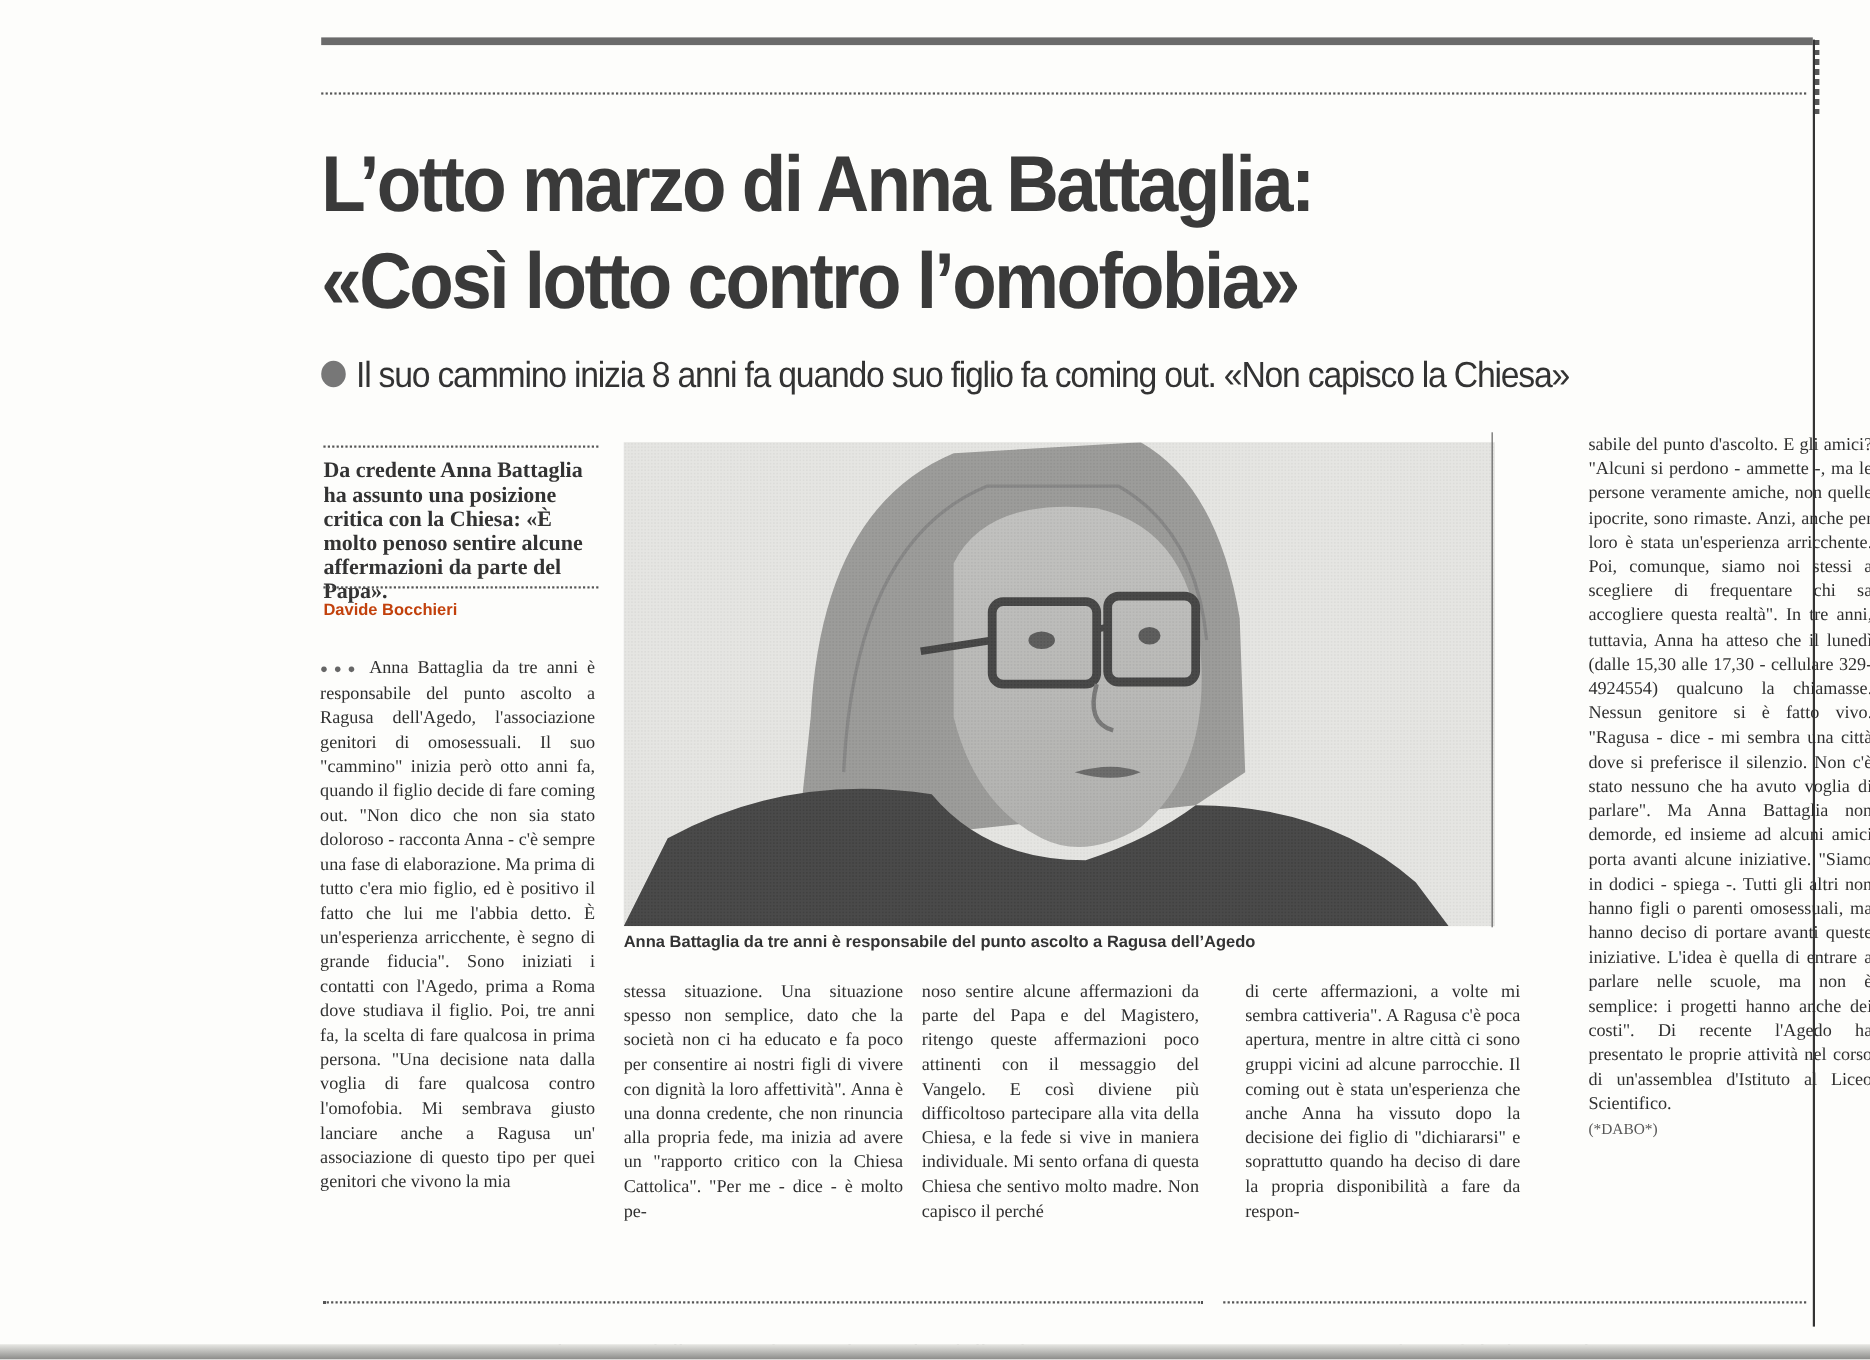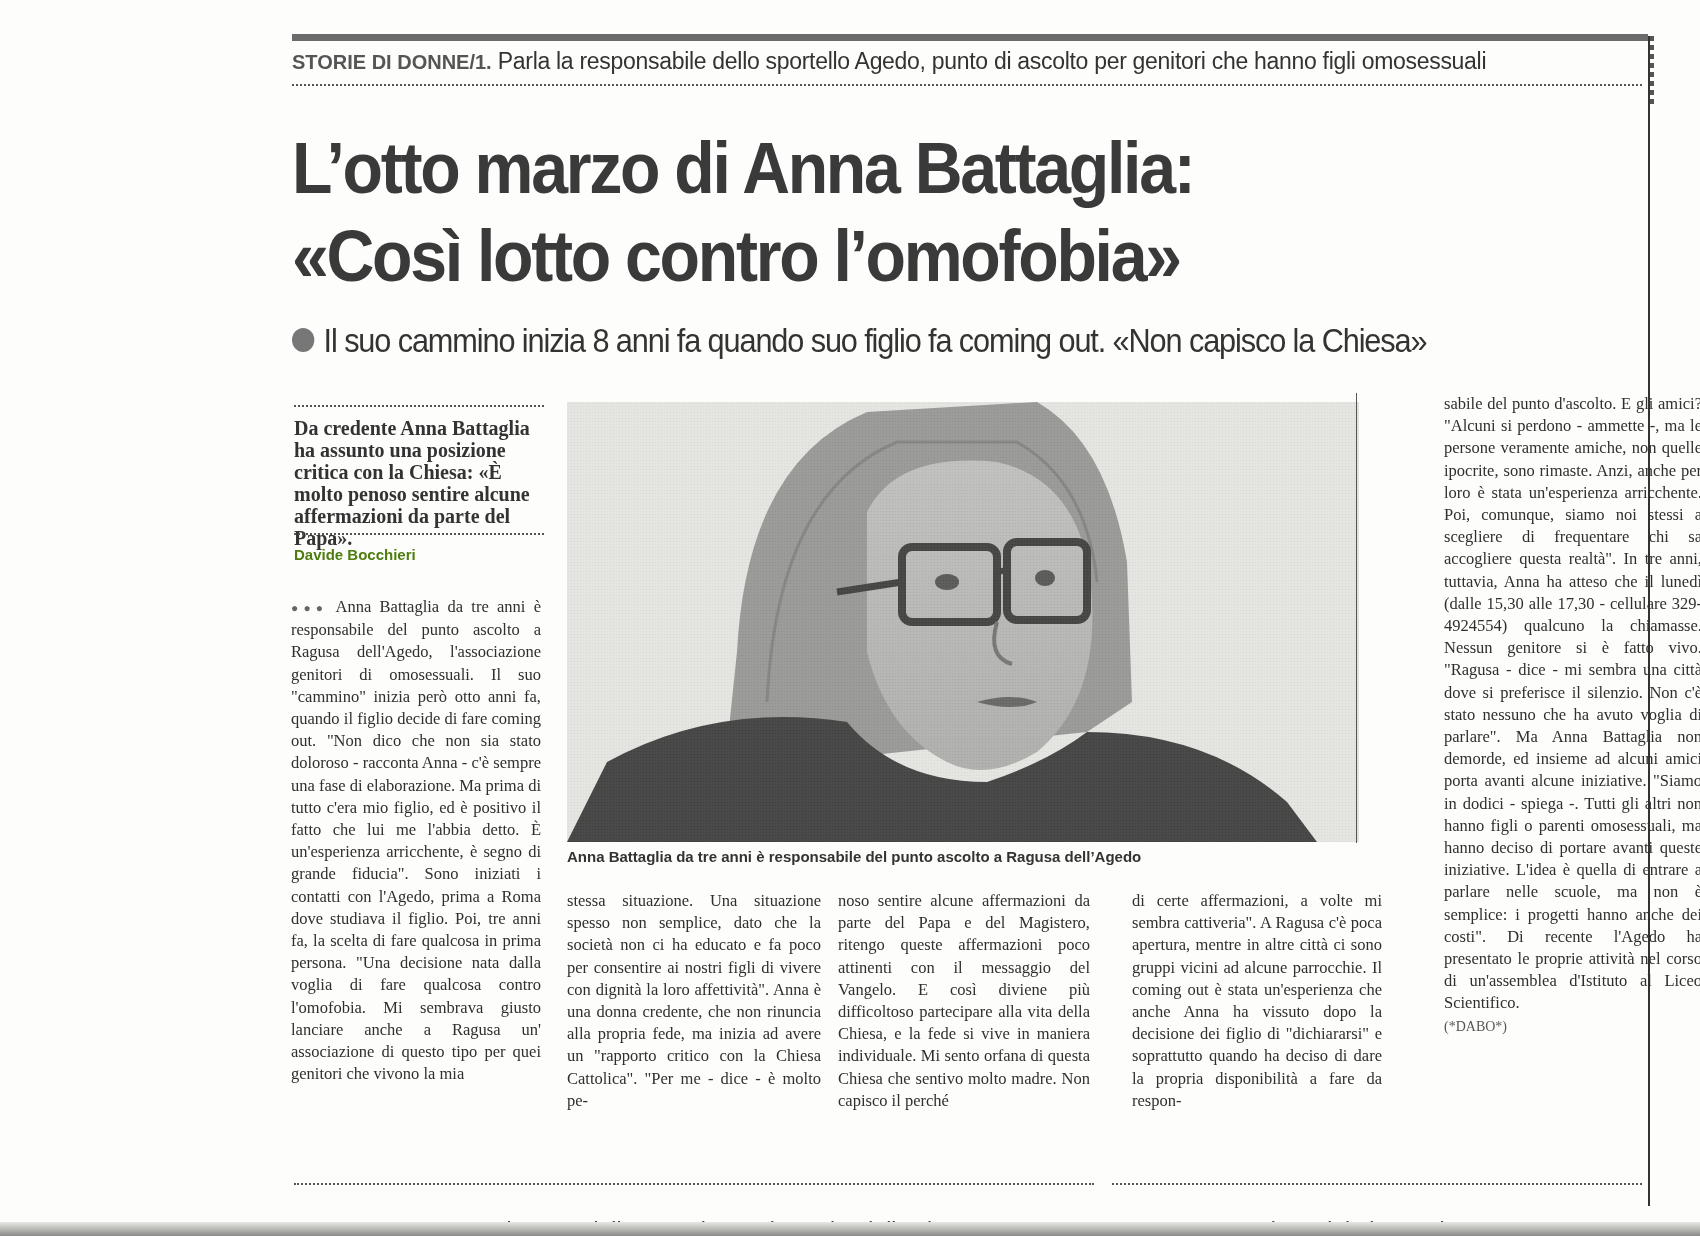--- a/index.html
+++ b/index.html
@@ -22,21 +22,21 @@
     font-family:"Liberation Sans", sans-serif; font-weight:bold; font-size:72px; line-height:88px;
     color:#3a3a3a; letter-spacing:-2.5px; transform:scaleX(0.92); transform-origin:left top; }
   .subhead { position:absolute; left:292px; top:322px; width:1380px; white-space:nowrap;
     font-family:"Liberation Sans", sans-serif; font-size:33px; color:#333; letter-spacing:-1.2px;
     transform:scaleX(0.93); transform-origin:left top; }
   .bullet { display:inline-block; width:24px; height:24px; border-radius:50%; background:#777;
     vertical-align:middle; margin-right:10px; position:relative; top:-3px; }
   .abstract { position:absolute; left:294px; top:417px; width:250px;
     font-weight:bold; font-size:20px; line-height:22px; color:#333; }
   .byline { position:absolute; left:294px; top:546px; font-family:"Liberation Sans", sans-serif;
-    font-weight:bold; font-size:15px; color:#4d7c0f; }
+    font-weight:bold; font-size:15px; color:#c2410c; }
   .col { position:absolute; font-size:16.5px; line-height:22.2px; text-align:justify; color:#2f2f2f;
     hyphens:manual; }
   .col p { margin:0; }
   .lead-dots { font-family:"Liberation Sans", sans-serif; color:#666; font-size:12px; letter-spacing:1px; }
   .photo { position:absolute; left:567px; top:402px; width:792px; height:440px; overflow:hidden;
     background:#e9e9e7; }
   .caption { position:absolute; left:567px; top:848px; font-family:"Liberation Sans", sans-serif;
     font-weight:bold; font-size:15px; color:#333; white-space:nowrap; }
   .col-rule { position:absolute; left:1356px; top:393px; width:1px; height:450px; background:#555; }
   .dabo { font-family:Liberation Serif, serif; font-size:14px; color:#555; }
@@ -48,24 +48,20 @@
 </style>
 </head>
 <body>
 
 <div class="page">
 
   <div class="topbar"></div>
   <div class="right-rule"></div>
   <div class="right-dash"></div>
 
-  <div class="kicker">
-    <span class="tag">STORIE DI DONNE/1.</span>
-    <span>Parla la responsabile dello sportello Agedo, punto di ascolto per genitori che hanno figli omosessuali</span>
-  </div>
   <div class="dots" style="left:292px; top:84px; width:1350px;"></div>
 
   <h1 class="headline" style="margin:0;">
     <div>L’otto marzo di Anna Battaglia:</div>
     <div>«Così lotto contro l’omofobia»</div>
   </h1>
 
   <div class="subhead">
     <span class="bullet"></span><span>Il suo cammino inizia 8 anni fa quando suo figlio fa coming out. «Non capisco la Chiesa»</span>
   </div>

